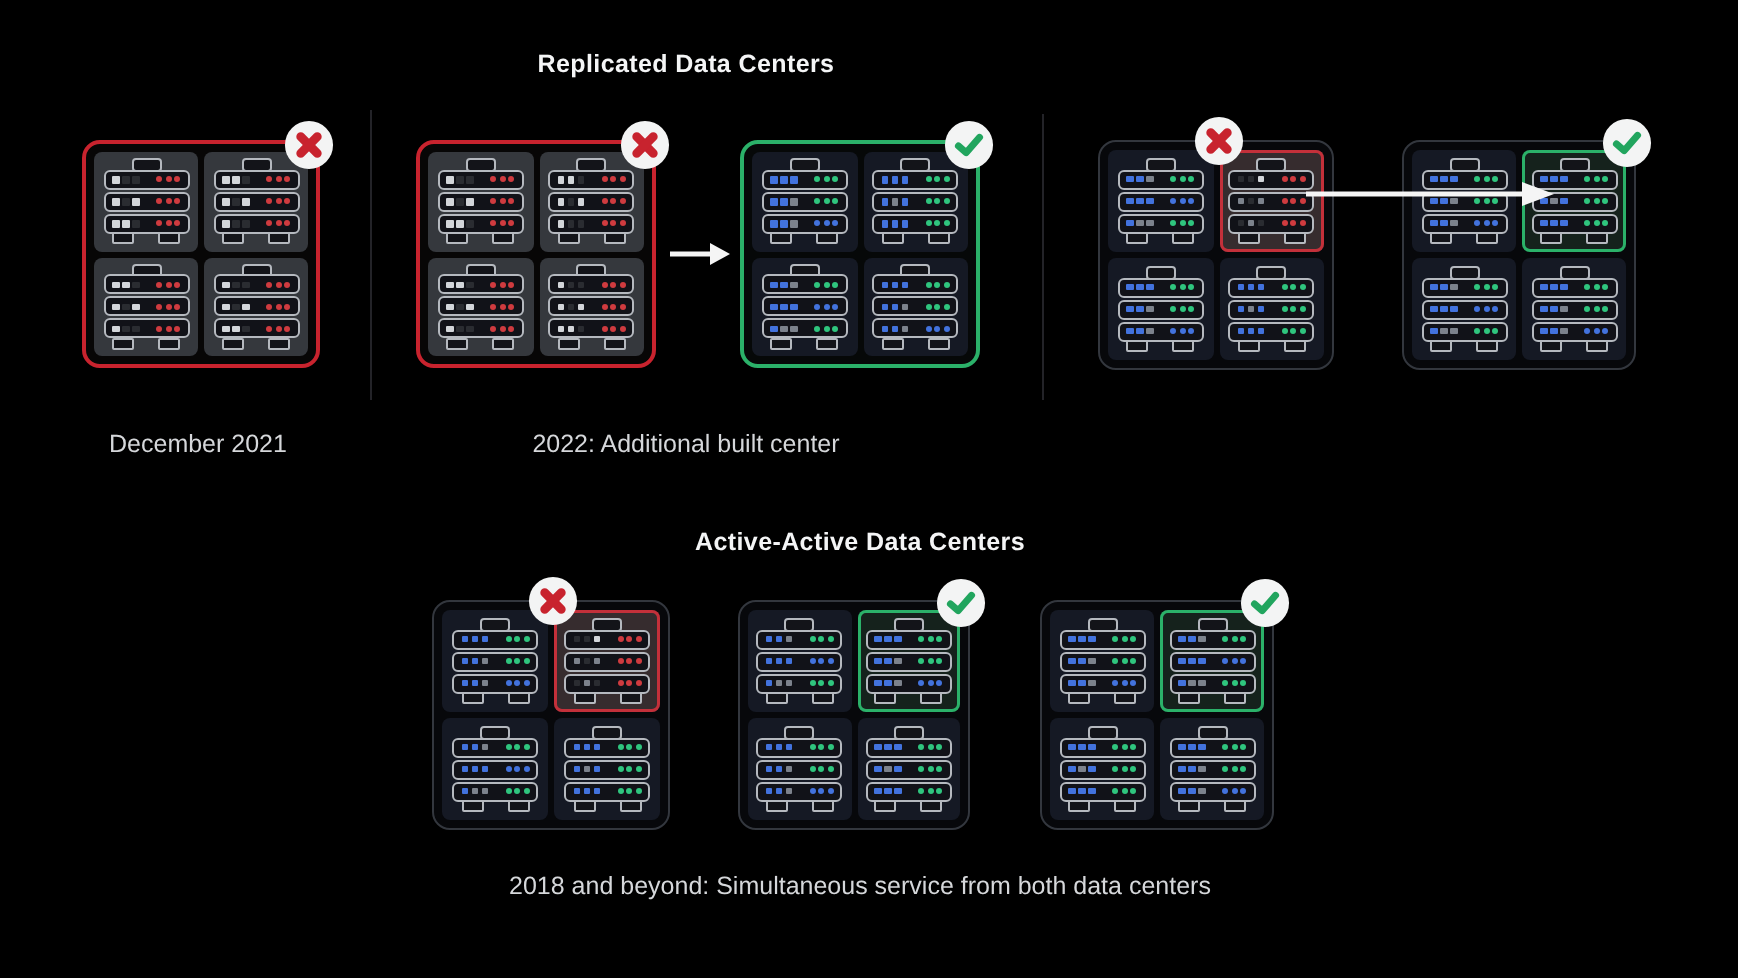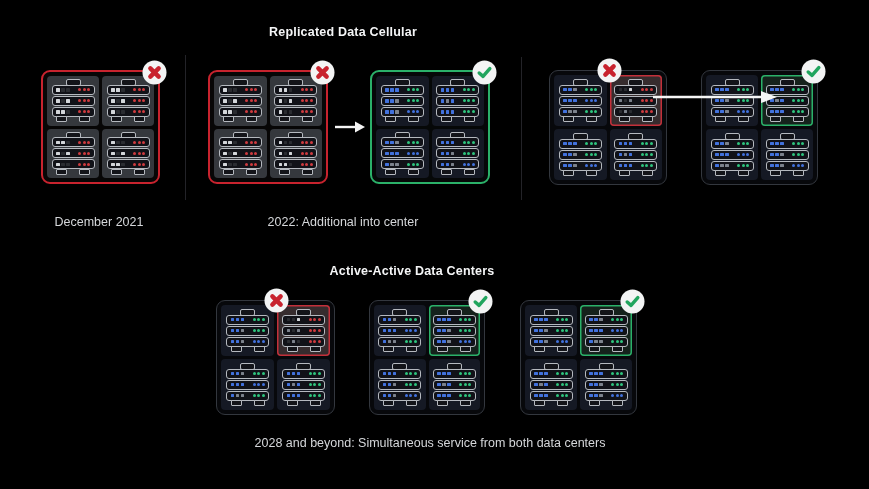--- a/index.html
+++ b/index.html
@@ -55,22 +55,22 @@
   .badge.tr{right:-9px;top:-12px;}
   .badge.cellpos{left:47px;top:-13px;}
   .arrow{position:absolute;z-index:7;}
   .arrow svg{display:block;}
 </style>
 </head>
 <body>
 
 <div id="canvas">
 
-  <div class="sec-title" style="left:243px;top:25px;width:200px;">Replicated Data Cellular</div>
-  <div class="sec-title" style="left:312px;top:264px;width:200px;">Active-Active Data Centers</div>
+  <div class="sec-title" style="left:243px;top:25px;width:200px;">Replicated Data Centers</div>
+  <div class="sec-title" style="left:330px;top:264px;width:200px;">Active-Active Data Centers</div>
 
   <div class="divider" style="left:185px;top:55px;height:145px;"></div>
   <div class="divider" style="left:521px;top:57px;height:143px;"></div>
 
   <div class="dcbox red" style="left:41px;top:70px;width:119px;height:114px;">
     <div class="badge tr">
       <svg viewBox="0 0 26 26">
           <circle cx="13" cy="13" r="12.5" fill="#f3f4f4"></circle>
           <g stroke="#c8232e" stroke-width="4.6" stroke-linecap="round">
             <line x1="8.7" y1="8.7" x2="17.3" y2="17.3"></line>
@@ -1600,16 +1600,16 @@
           </div>
           <div class="feet">
             <span class="foot"></span>
             <span class="foot"></span>
           </div>
         </div>
       </div>
     </div>
 
   <div class="caption" style="left:-1px;top:215px;width:200px;">December 2021</div>
-  <div class="caption" style="left:193px;top:215px;width:300px;">2022: Additional into center</div>
-  <div class="caption" style="left:130px;top:436px;width:600px;">2028 and beyond: Simultaneous service from both data centers</div>
+  <div class="caption" style="left:193px;top:215px;width:300px;">2022: Additional built center</div>
+  <div class="caption" style="left:130px;top:436px;width:600px;">2018 and beyond: Simultaneous service from both data centers</div>
 
 </div>
 
 </body></html>

